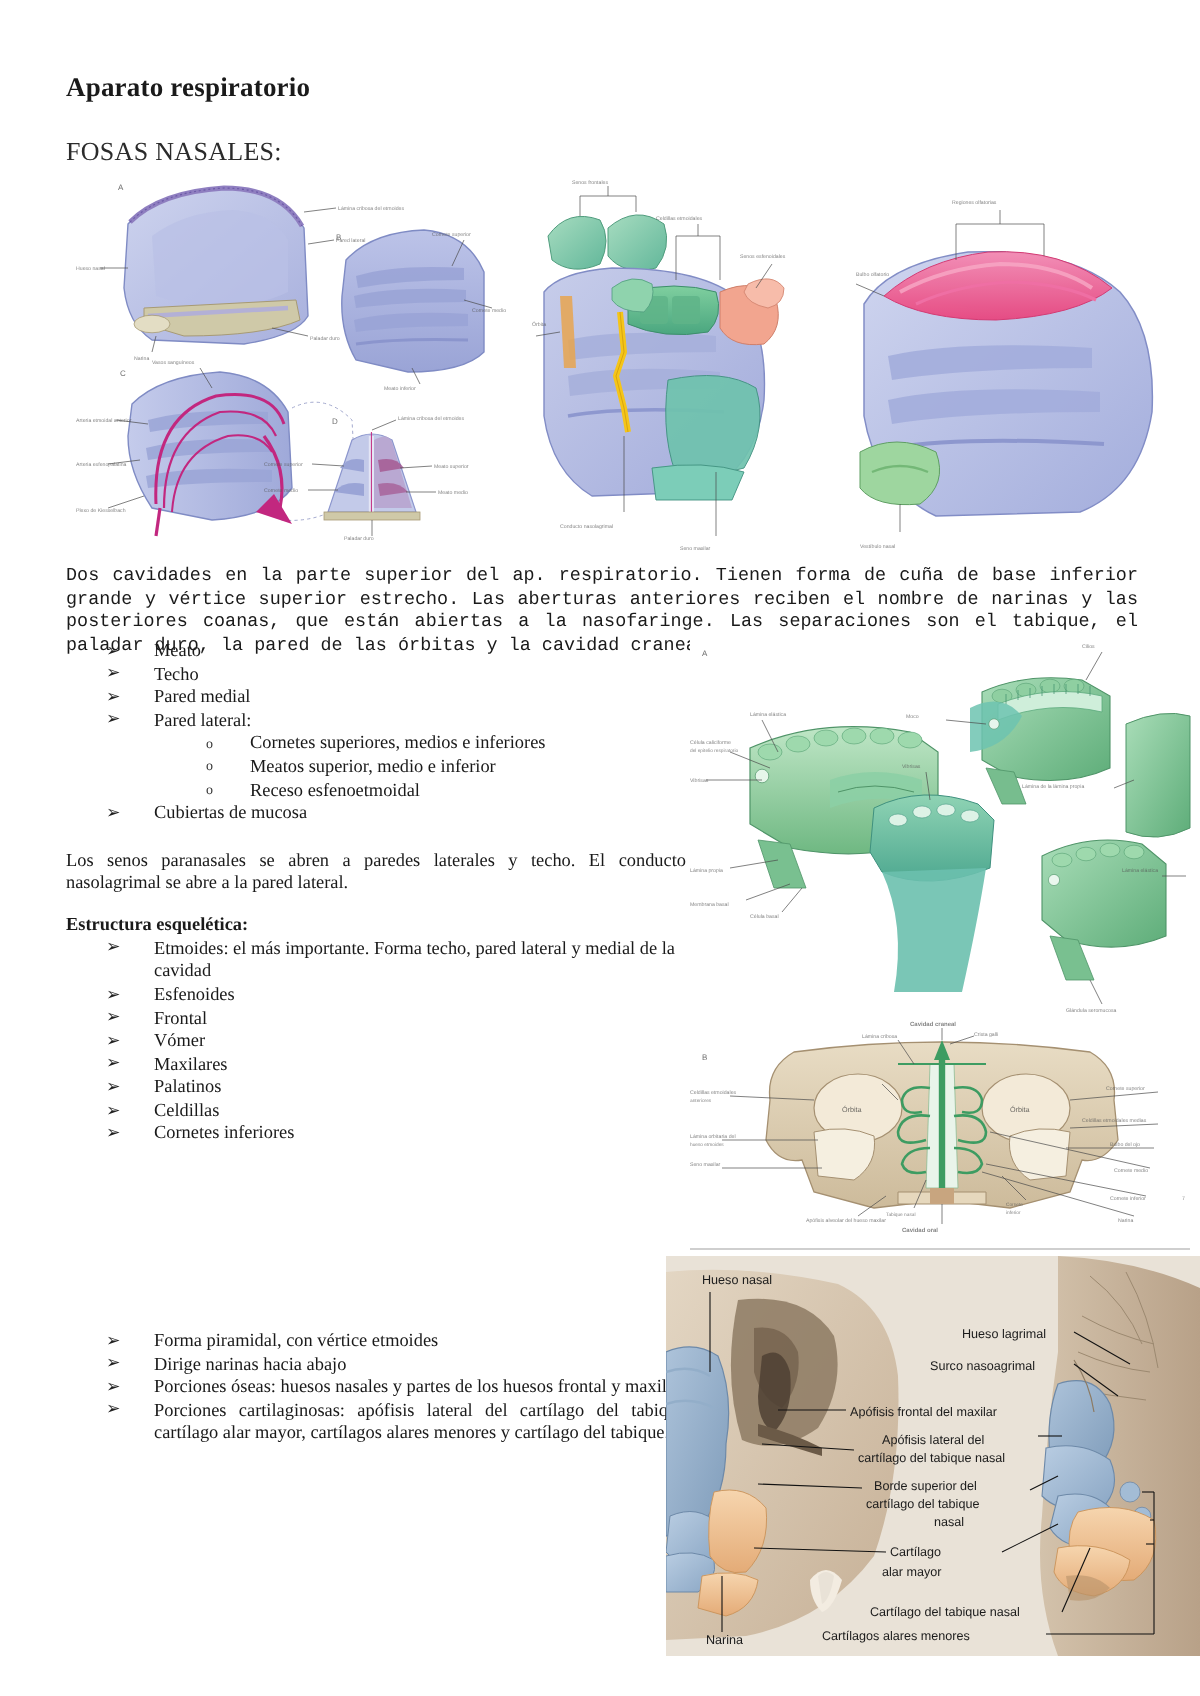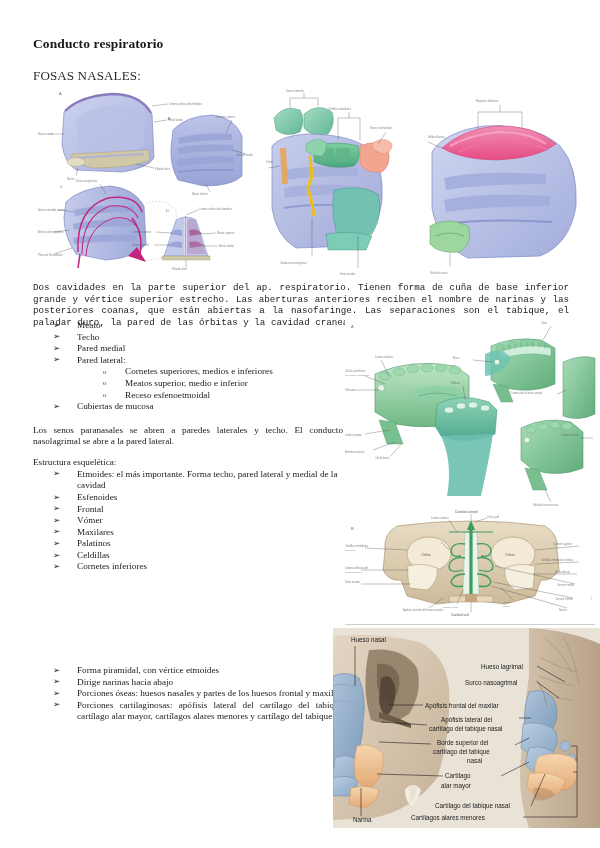--- a/index.html
+++ b/index.html
@@ -57,21 +57,21 @@
     font-size: 9.2px;
     line-height: 11.6px;
     text-align: justify;
     letter-spacing: .02px;
     font-family: Liberation Mono, monospace;
   }
   .body-text p { margin: 0; }
   .narrow { width: 310px; text-align: justify; }
 
   .lead-in { margin: 0; }
-  .bold { font-weight: normal; }
+  .bold { font-weight: bold; }
 
   
   ul.lvl1 {
     list-style: none;
     margin: 0;
     padding: 0 0 0 20px;
   }
   ul.lvl1 > li {
     position: relative;
     padding-left: 24px;
@@ -130,21 +130,21 @@
     position: absolute;
     height: 1px;
     background: #cfcfcf;
   }
 </style>
 </head>
 <body>
 
 <div class="page">
 
-  <div class="doc-title">Conducto respiratorio</div>
+  <div class="doc-title">Aparato respiratorio</div>
   <div class="section-label">FOSAS NASALES:</div>
 
   <div class="fig" style="left:36px; top:84px; width:232px; height:192px;">
     <svg viewBox="0 0 232 192" width="232" height="192">
       <defs>
         <linearGradient id="lav1" x1="0" y1="0" x2="1" y2="1">
           <stop offset="0" stop-color="#cdd3ee"></stop>
             <stop offset="1" stop-color="#a8b0dd"></stop>
         </linearGradient>
         <linearGradient id="lav2" x1="0" y1="0" x2="0" y2="1">

